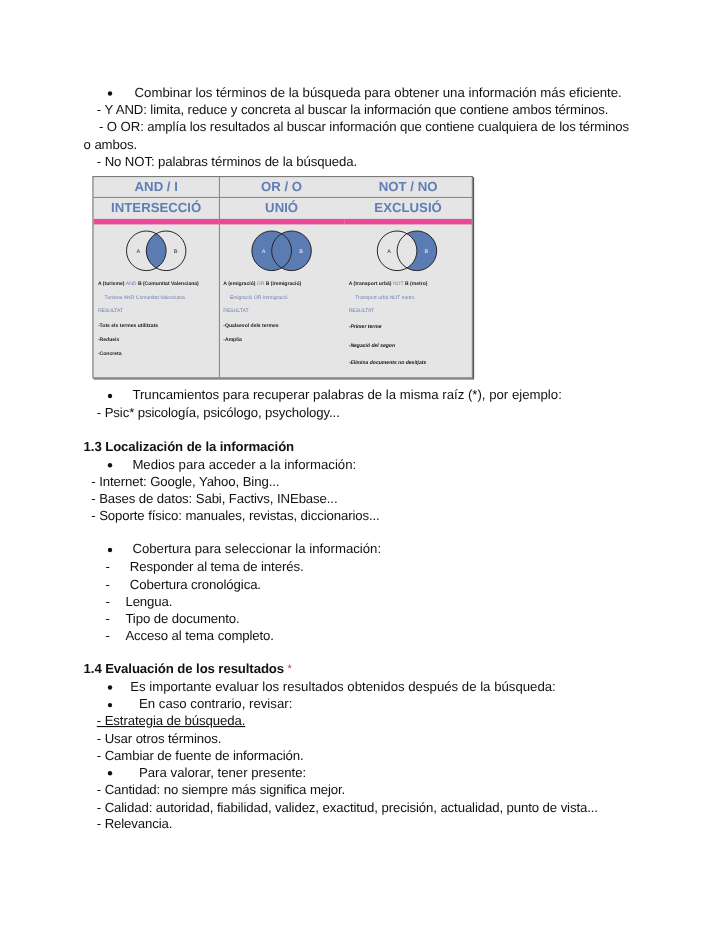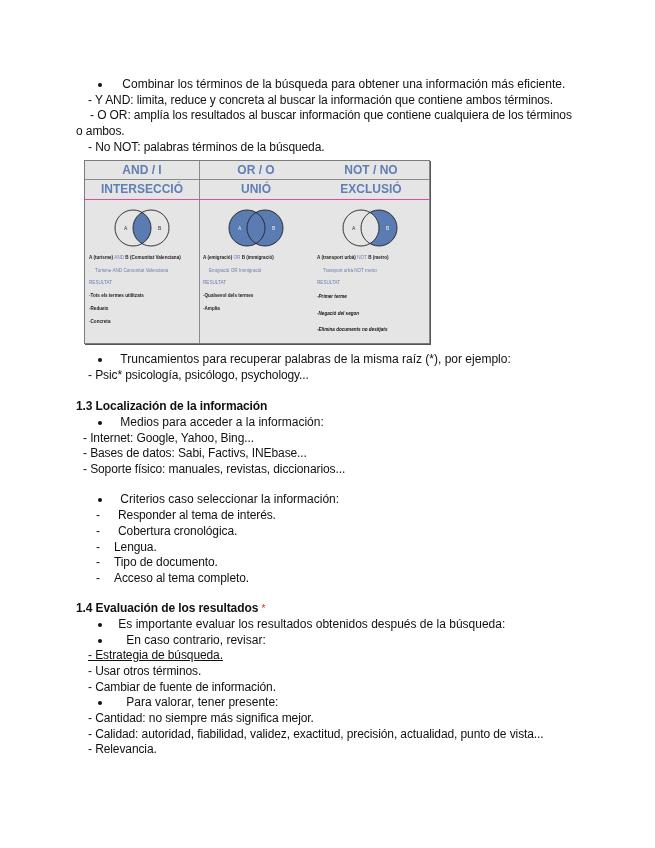--- a/index.html
+++ b/index.html
@@ -14,21 +14,21 @@
   .star { color: #d83030; font-weight: normal; font-size: 10px; vertical-align: top; }
 
   
   .figure { position: absolute; left: 84px; top: 160px; width: 344px; height: 182px; border: 1px solid #7a7a7a; box-shadow: 1px 1px 0 #555; background:#e5e5e5; }
   .col { position: absolute; top: 0; height: 182px; border-right: 1px solid #8a8a8a; }
   .col:last-child { border-right: none; }
   .col1 { left: 0; width: 114px; }
   .col2 { left: 114px; width: 114px; }
   .col3 { left: 228px; width: 116px; }
   .hcell { height: 18px; line-height: 18px; text-align: center; font-weight: bold; color: #5f7eb5; font-size: 12px; border-bottom: 1px solid #8a8a8a; }
-  .hcell.sub { height: 19px; line-height: 19px; border-bottom: 1px solid #ec4899; }
+  .hcell.sub { height: 19px; line-height: 19px; border-bottom: 5px solid #ec4899; }
   .venn { position: absolute; left: 0; top: 44px; width: 100%; height: 46px; }
   .ctext { position: absolute; left: 4px; white-space: nowrap; font-size: 4.6px; line-height: 6px; }
   .ctext.b { font-weight: bold; color: #222; }
   .ctext.blue { color: #6b7fb0; }
   .ctext.i { font-style: italic; font-weight: bold; }
 </style>
 </head>
 <body>
 
 <div class="bullet" style="left:98px; top:77px;">
@@ -130,21 +130,21 @@
 <div class="bullet" style="left:98px; top:415px;">
   <span class="bul-dot"></span>
   <span style="margin-left:15px">Medios para acceder a la información:</span>
 </div>
 <div class="line" style="left:83px; top:431px;">- Internet: Google, Yahoo, Bing...</div>
 <div class="line" style="left:83px; top:446px;">- Bases de datos: Sabi, Factivs, INEbase...</div>
 <div class="line" style="left:83px; top:462px;">- Soporte físico: manuales, revistas, diccionarios...</div>
 
 <div class="bullet" style="left:98px; top:492px;">
   <span class="bul-dot"></span>
-  <span style="margin-left:15px">Criterios caso seleccionar la información:</span>
+  <span style="margin-left:15px">Cobertura para seleccionar la información:</span>
 </div>
 <div class="line" style="left:96px; top:508px;"><span>-</span><span style="position:absolute; left:22px">Responder al tema de interés.</span></div>
 <div class="line" style="left:96px; top:524px;"><span>-</span><span style="position:absolute; left:22px">Cobertura cronológica.</span></div>
 <div class="line" style="left:96px; top:540px;"><span>-</span><span style="position:absolute; left:18px">Lengua.</span></div>
 <div class="line" style="left:96px; top:555px;"><span>-</span><span style="position:absolute; left:18px">Tipo de documento.</span></div>
 <div class="line" style="left:96px; top:571px;"><span>-</span><span style="position:absolute; left:18px">Acceso al tema completo.</span></div>
 
 <div class="line h" style="left:76px; top:601px;">
   <span>1.4 Evaluación de los resultados</span>
   <span class="star">*</span>

